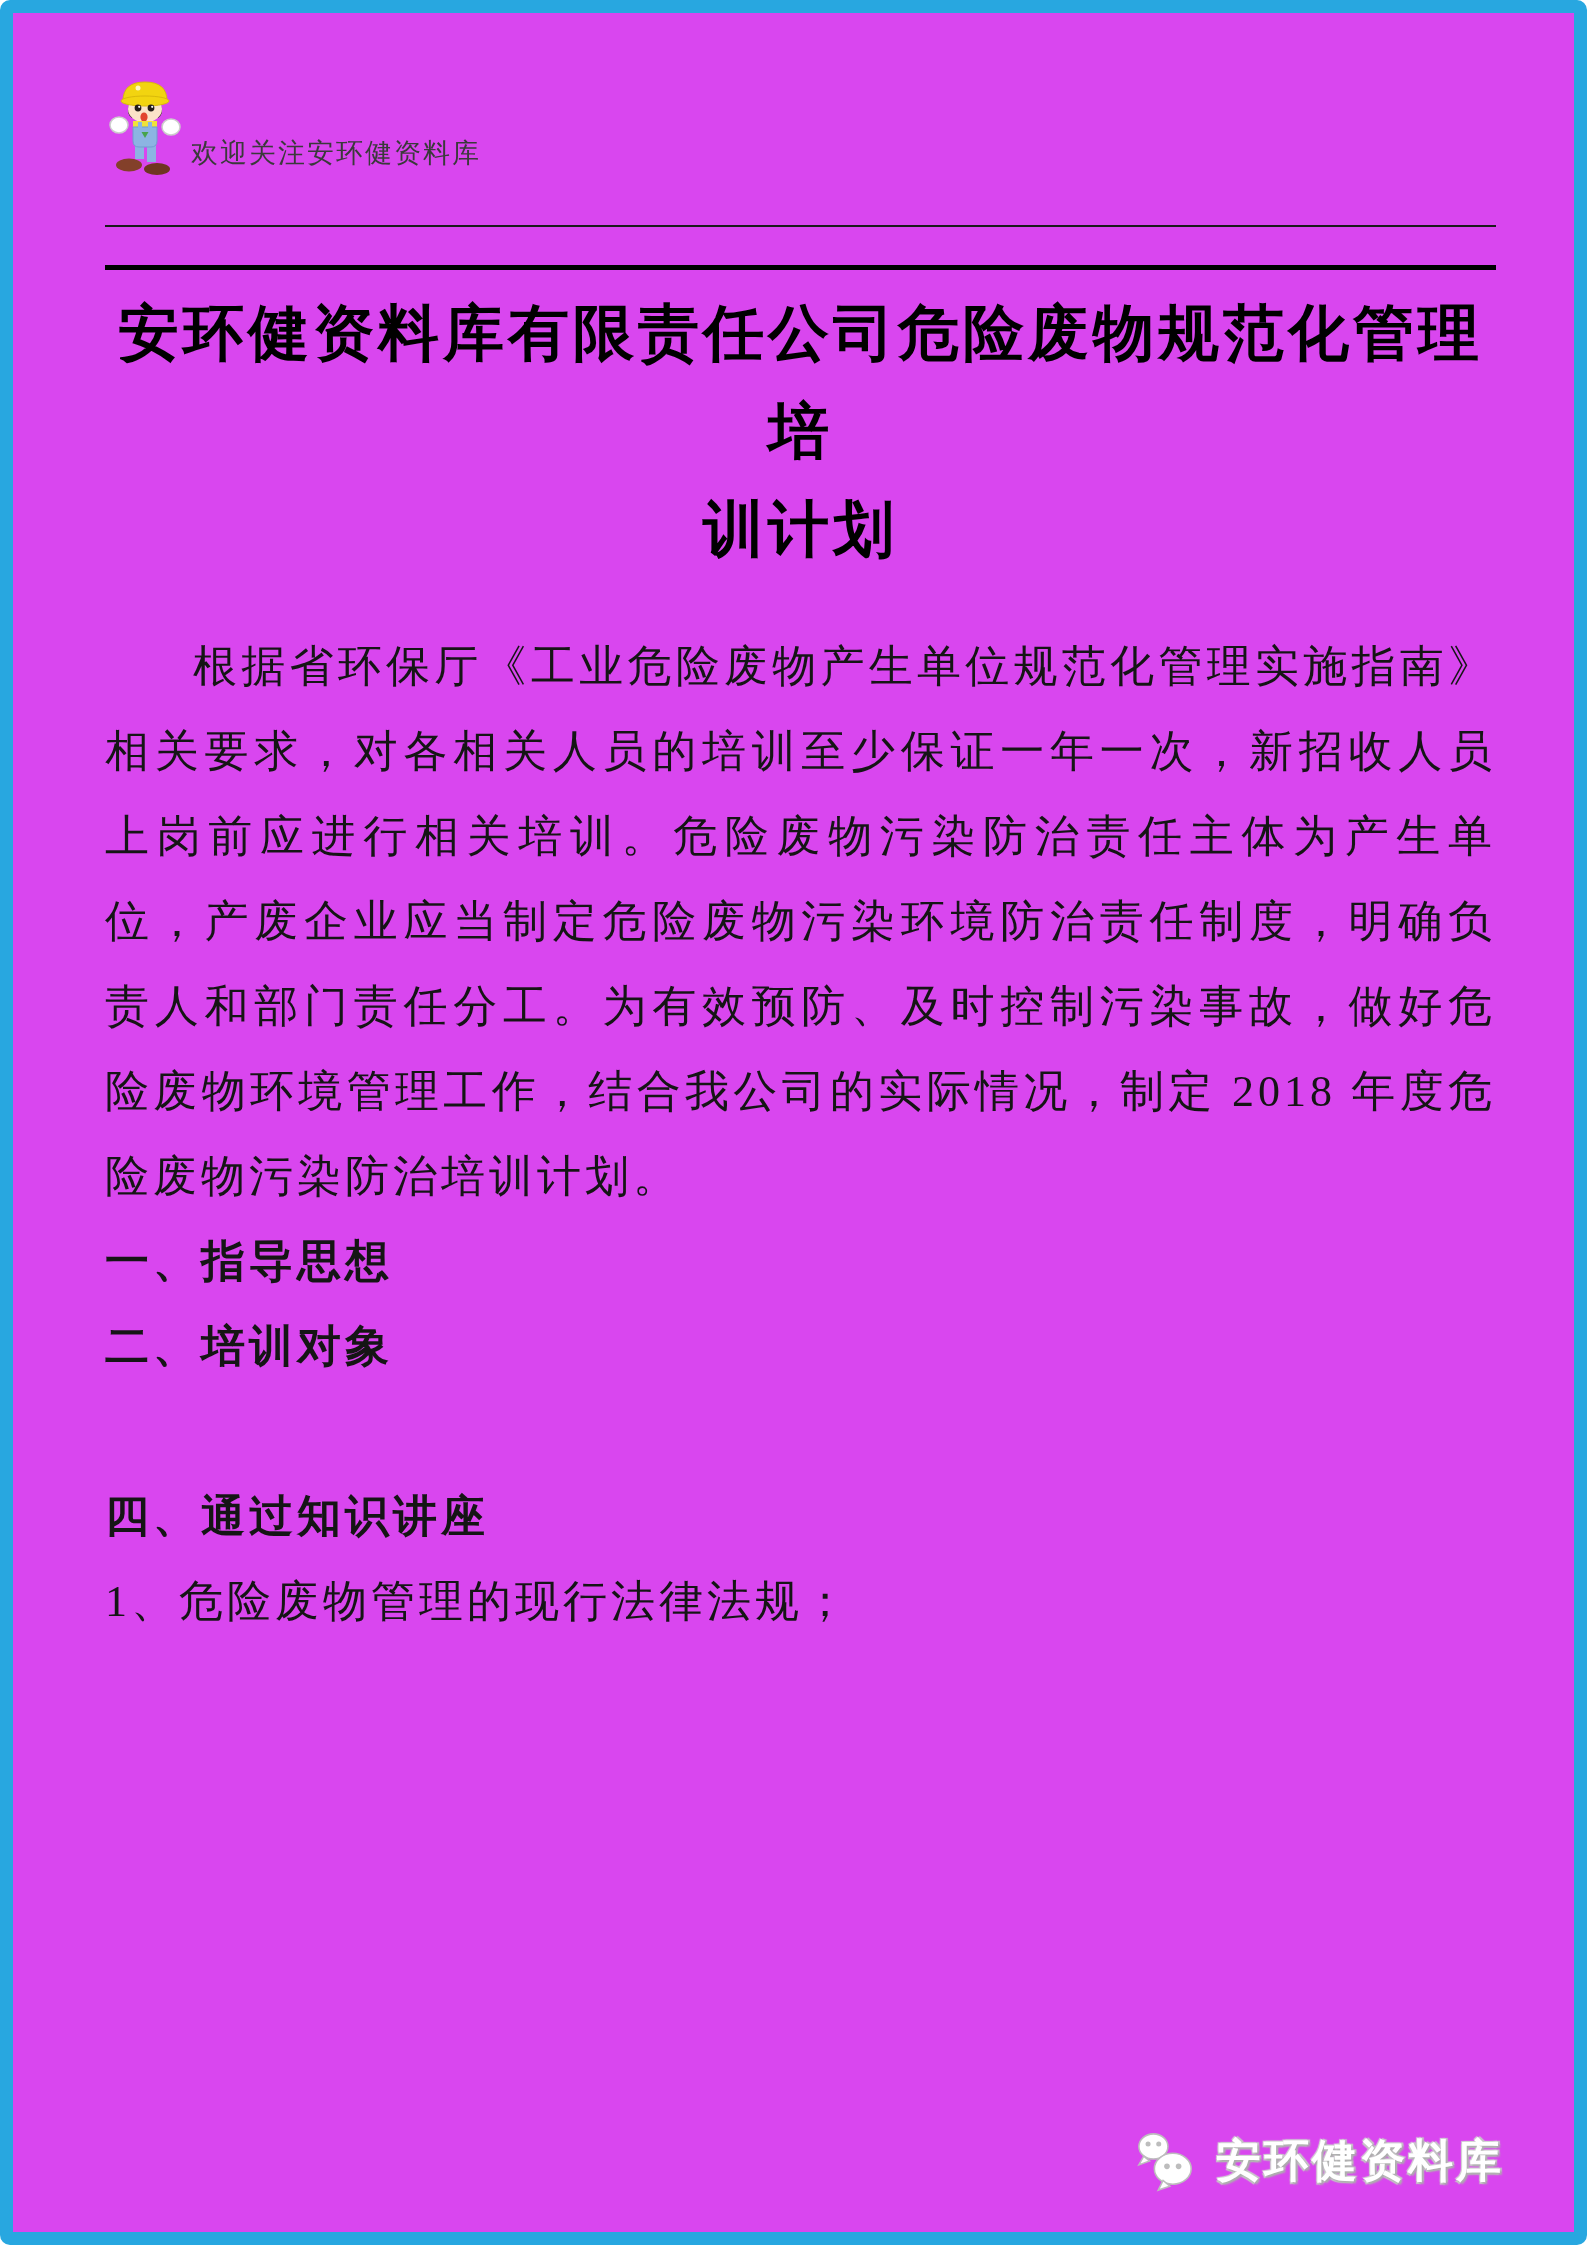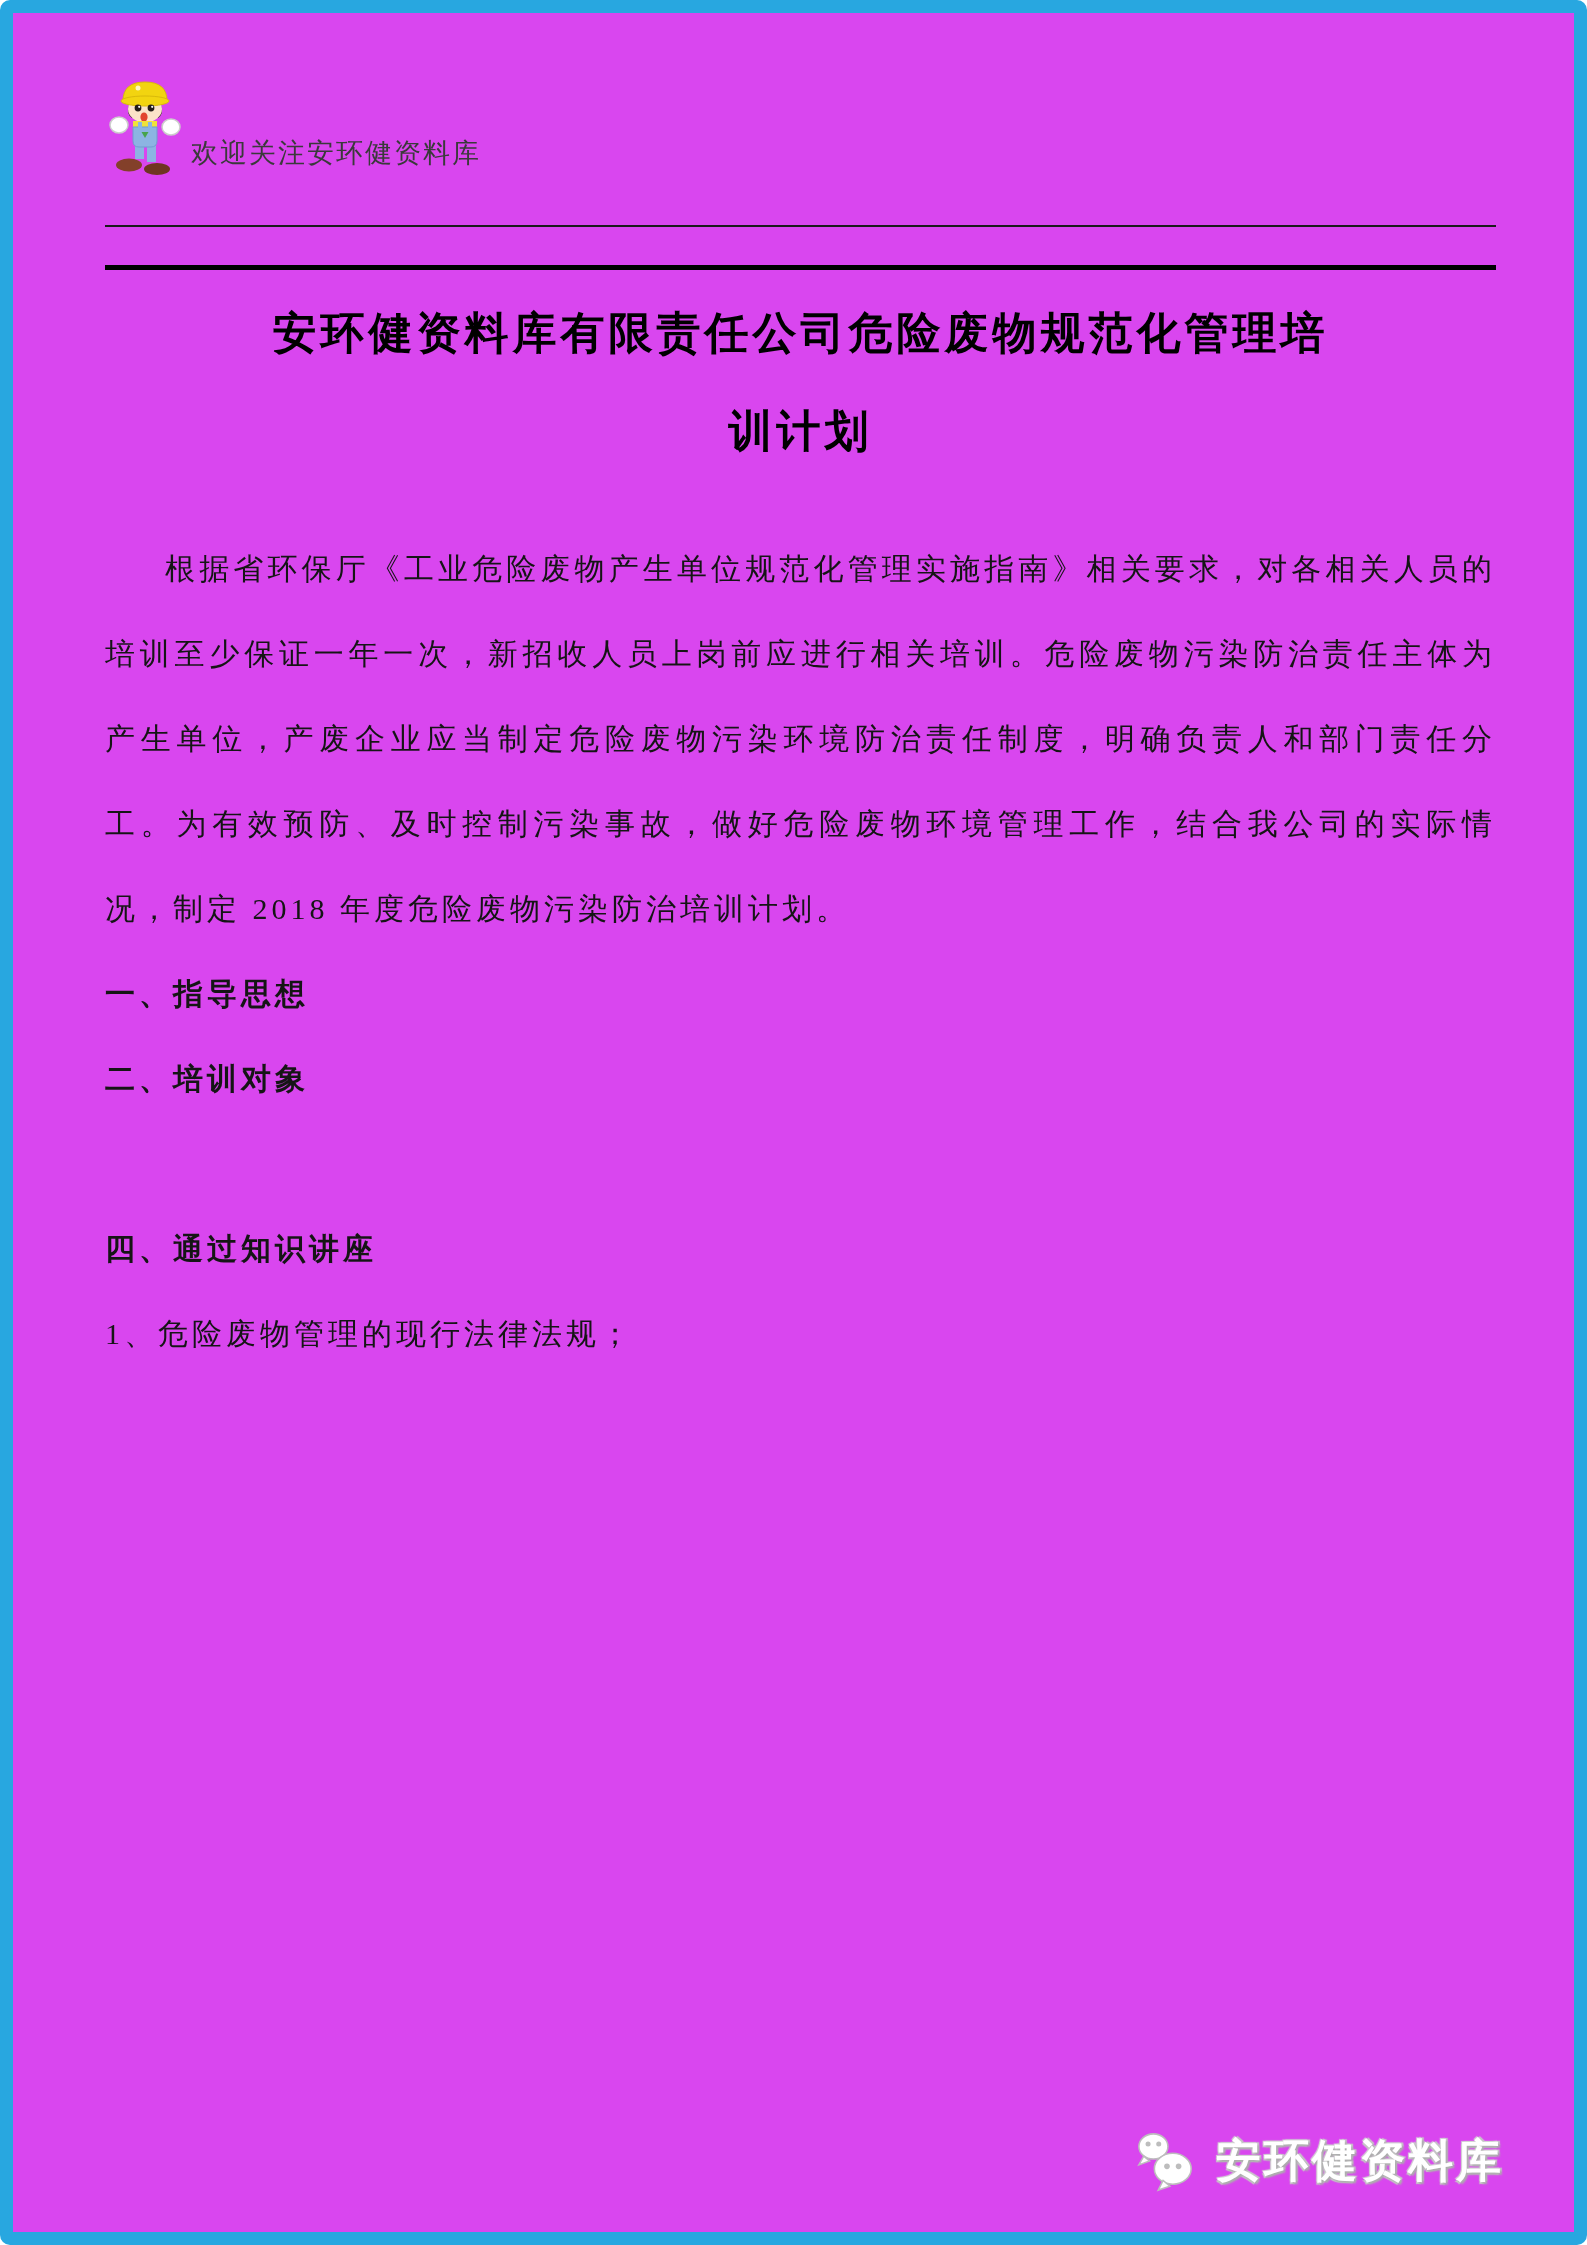--- a/index.html
+++ b/index.html
@@ -21,29 +21,29 @@
     padding-bottom:4px;margin-left:6px;
     font-family:"Liberation Serif","DejaVu Serif",serif;
   }
   .rule-thin{border-top:2px solid #1a1a1a;margin-top:50px;}
   .rule-thick{border-top:5px solid #000;margin-top:38px;}
   .doc-title{
     margin:14px 0 0 0;
     text-align:center;
     font-family:"Liberation Sans","DejaVu Sans",sans-serif;
     font-weight:900;
-    font-size:44px;
+    font-size:61px;
     line-height:98px;
     letter-spacing:4px;
     color:#000;
   }
   .doc-title .t-line{display:block;}
   .body-text{
     margin-top:46px;
-    font-size:30px;
+    font-size:44px;
     line-height:85px;
     color:#151515;
     letter-spacing:4px;
     text-align:justify;
     text-justify:inter-character;
   }
   .body-text p{margin:0;}
   .para{text-indent:2em;}
   .heading{font-weight:bold;text-indent:0;}
   .heading-light{font-weight:normal;color:#2e2e2e;}

